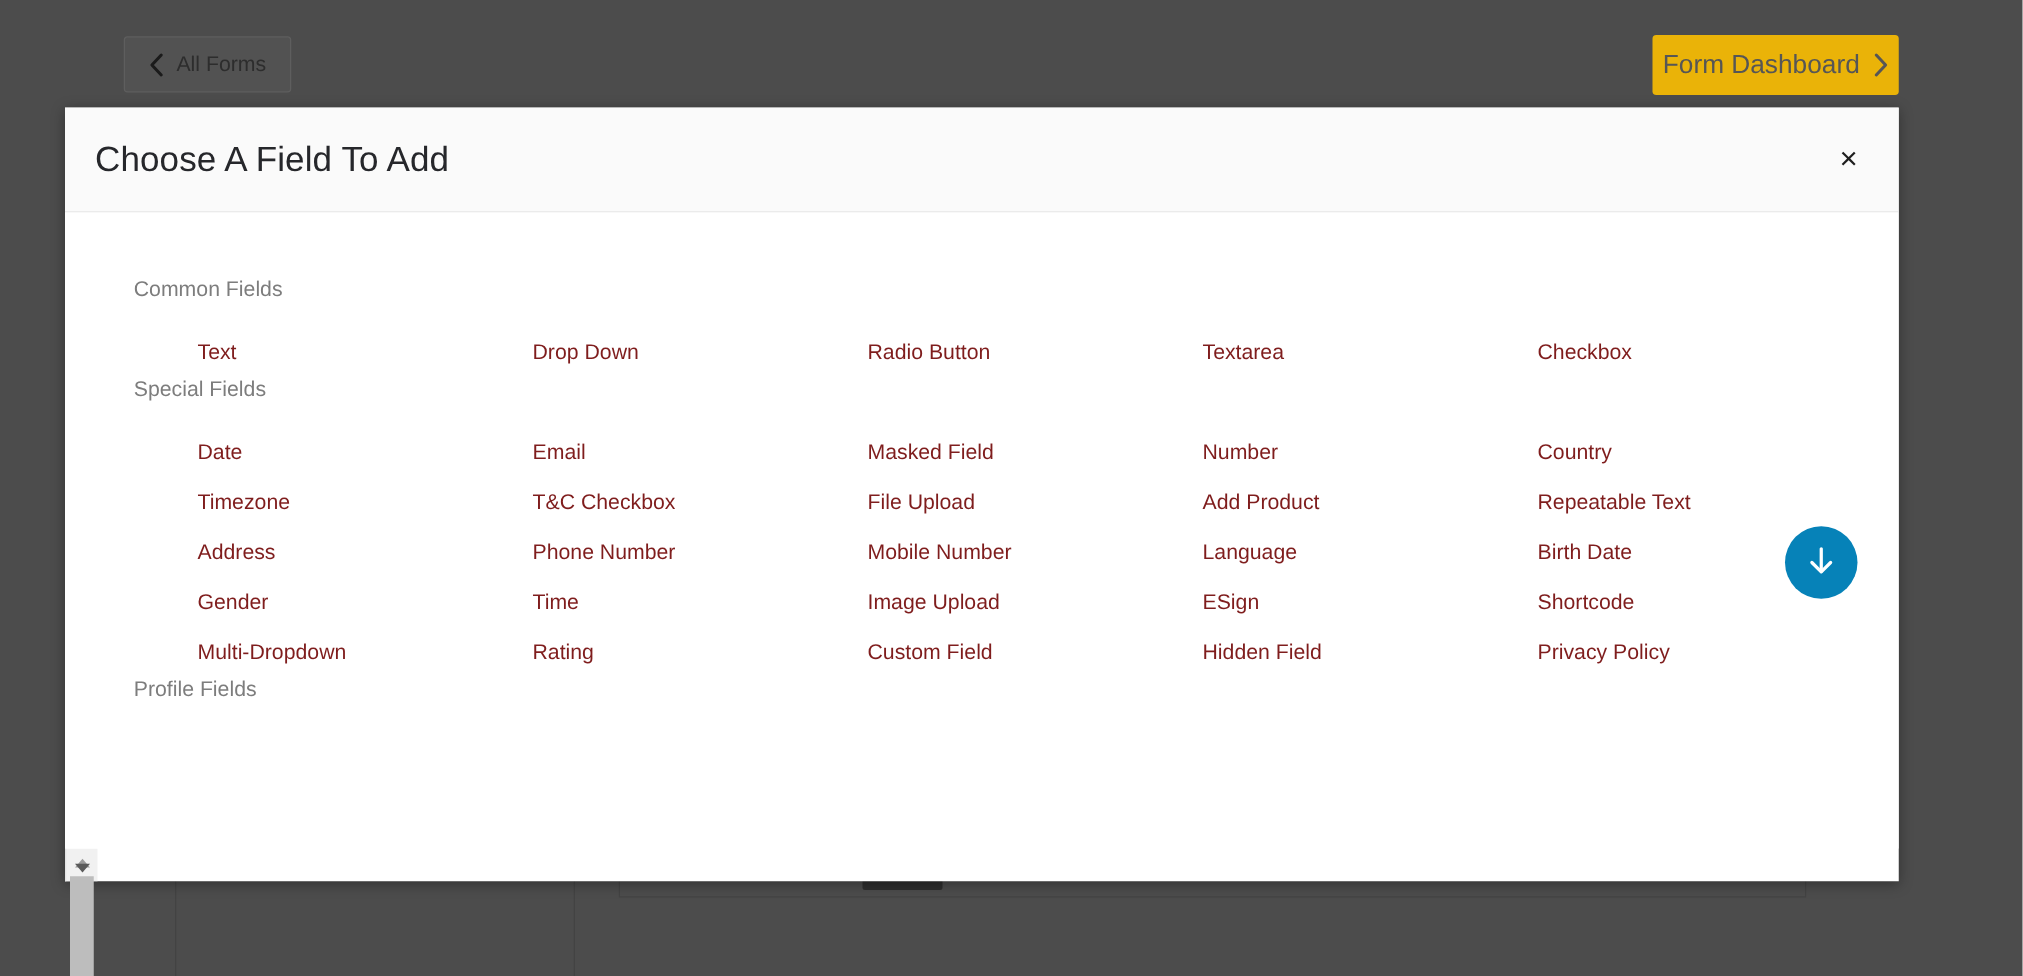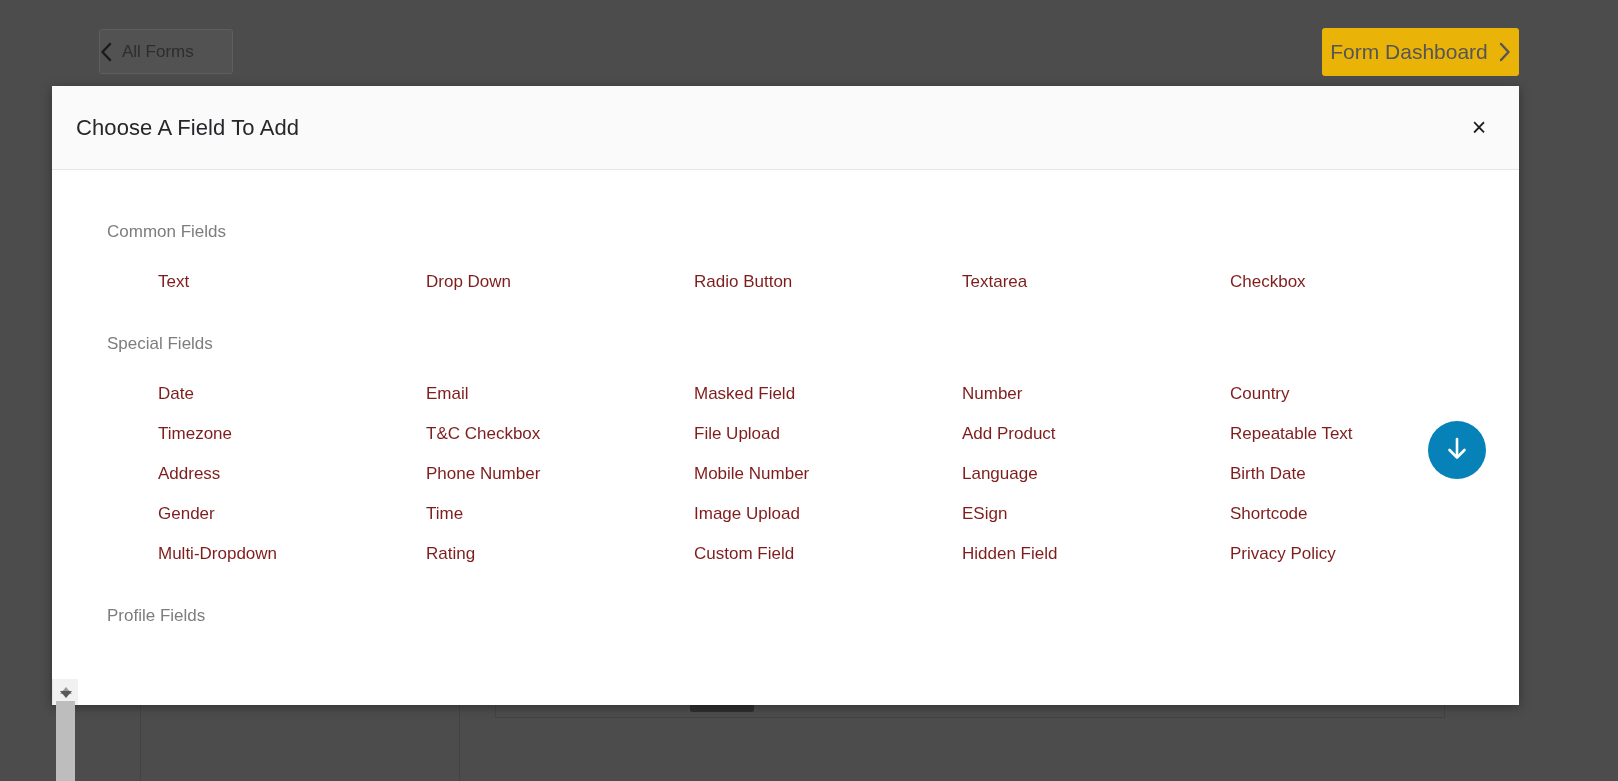--- a/index.html
+++ b/index.html
@@ -70,20 +70,21 @@
     top: 29px;
     width: 134px;
     height: 45px;
     border: 1px solid #5e5e5e;
     border-radius: 3px;
     background: rgba(255,255,255,0.035);
     color: #2b2b2b;
     font-size: 17px;
     display: flex;
     align-items: center;
+    justify-content: center;
     gap: 9px;
     cursor: pointer;
     user-select: none;
   }
   .all-forms-btn .chev {
     display: inline-flex;
     align-items: center;
     color: #1b1b1b;
   }
   .all-forms-btn .label { color: #2d2d2d; }
@@ -132,21 +133,21 @@
     height: 84px;
     flex: 0 0 84px;
     background: #fafafa;
     border-bottom: 1px solid #e6e6e6;
     display: flex;
     align-items: center;
     padding: 0 24px 0 24px;
     position: relative;
   }
   .modal-title {
-    font-size: 22px;
+    font-size: 28px;
     color: #26272b;
     letter-spacing: 0.1px;
   }
   .modal-close {
     position: absolute;
     right: 26px;
     top: 50%;
     transform: translateY(-50%);
     width: 28px;
     height: 28px;
@@ -170,21 +171,21 @@
     position: relative;
   }
 
   .group { padding: 0 10px 0 55px; }
   .group-title {
     font-size: 17px;
     color: #7d7d7d;
     margin-bottom: 20px;
     font-weight: normal;
   }
-  .group + .group { margin-top: 32px; }
+  .group + .group { }
 
   .field-grid {
     display: grid;
     grid-template-columns: repeat(5, 268px);
     row-gap: 0;
   }
   .field-link {
     display: block;
     font-size: 17px;
     color: #7f1d1d;

